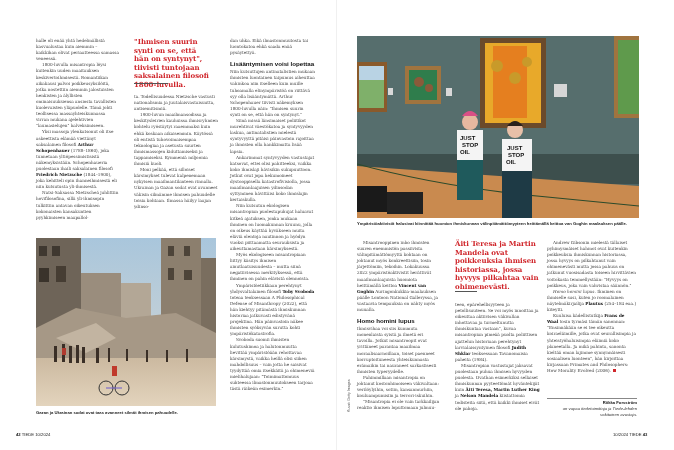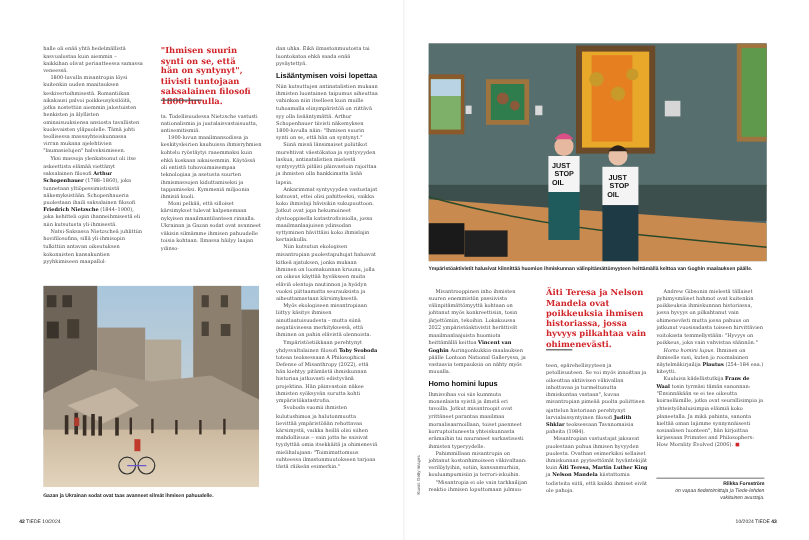--- a/index.html
+++ b/index.html
@@ -178,21 +178,21 @@
   <div class="credit" style="left:10px;top:412px;">Kuvat: Getty Images</div>
 
   <div class="col" style="left:20px;top:240px;width:84px;">
     <p><span>Misantrooppinen inho ihmisten suuren enemmistön passiivista välinpitämättömyyttä kohtaan on johtanut myös konkreettisiin, tosin järjettömiin, tekoihin. Lokakuussa 2022 ympäristöaktivistit herättivät maailmanlaajuista huomiota heittämällä keittoa </span><b>Vincent van Goghin</b><span> Auringonkukkia-maalauksen päälle Lontoon National Galleryssa, ja vastaavia tempauksia on nähty myös muualla.</span></p>
     <h3>Homo homini lupus</h3>
     <p class="noind">Ihmisvihaa voi siis kummuta monenlaista syistä ja ilmetä eri tavoilla. Jotkut misantroopit ovat yrittäneet parantaa maailmaa moraalisaarnoillaan, toiset paenneet korruptoituneesta yhteiskunnasta erämaihin tai nauraneet sarkastisesti ihmisten typeryydelle.</p>
     <p>Pahimmillaan misantropia on johtanut kostonhimoiseen väkivaltaan: verilöylyihin, sotiin, kansanmurhiin, kouluampumisiin ja terrori-iskuihin.</p>
     <p>"Misantropia ei ole vain tarkkailijan reaktio ihmisen loputtomaan julmuu-</p>
   </div>
 
-  <div class="pull" style="left:118px;top:240px;width:86px;">Äiti Teresa ja Nelson Mandela ovat poikkeuksia ihmisen historiassa, jossa hyvyys pilkahtaa vain ohimenevästi.</div>
+  <div class="pull" style="left:118px;top:240px;width:86px;">Äiti Teresa ja Martin Mandela ovat poikkeuksia ihmisen historiassa, jossa hyvyys pilkahtaa vain ohimenevästi.</div>
   <div class="rule" style="left:118px;top:291px;width:22px;"></div>
 
   <div class="col" style="left:118px;top:302px;width:86px;">
     <p class="noind"><span>teen, epärehellisyyteen ja petollisuuteen. Se voi myös innoittaa ja oikeuttaa aktiivisen väkivallan inhottavaa ja turmeltunutta ihmiskuntaa vastaan", kuvaa misantropian pimeää puolta poliittisen ajattelun historiaan perehtynyt larvialaissyntyinen filosofi </span><b>Judith Shklar</b><span> teoksessaan Tavanomaisia paheita (1984).</span></p>
     <p><span>Misantropian vastustajat jaksavat puolestaan puhua ihmisen hyvyyden puolesta. Ovathan esimerkiksi sellaiset ihmiskunnan pyyteettömät hyväntekijät kuin </span><b>Äiti Teresa, Martin Luther King</b><span> ja </span><b>Nelson Mandela</b><span> kiistattomia todisteita siitä, että kaikki ihmiset eivät ole pahoja.</span></p>
   </div>
 
   <div class="col" style="left:210px;top:240px;width:90px;">
     <p>Andrew Gibsonin mielestä tällaiset pyhimysmäiset hahmot ovat kuitenkin poikkeuksia ihmiskunnan historiassa, jossa hyvyys on pilkahtanut vain ohimenevästi mutta jossa pahuus on jatkunut vuosisadasta toiseen hirvittävien voitokasta temmellystään: "Hyvyys on poikkeus, joka vain vahvistaa säännön."</p>
     <p><i>Homo homini lupus</i><span>. Ihminen on ihmiselle susi, kuten jo roomalainen näytelmäkirjailija </span><b>Plautus</b><span> (254–184 eaa.) kiteytti.</span></p>

